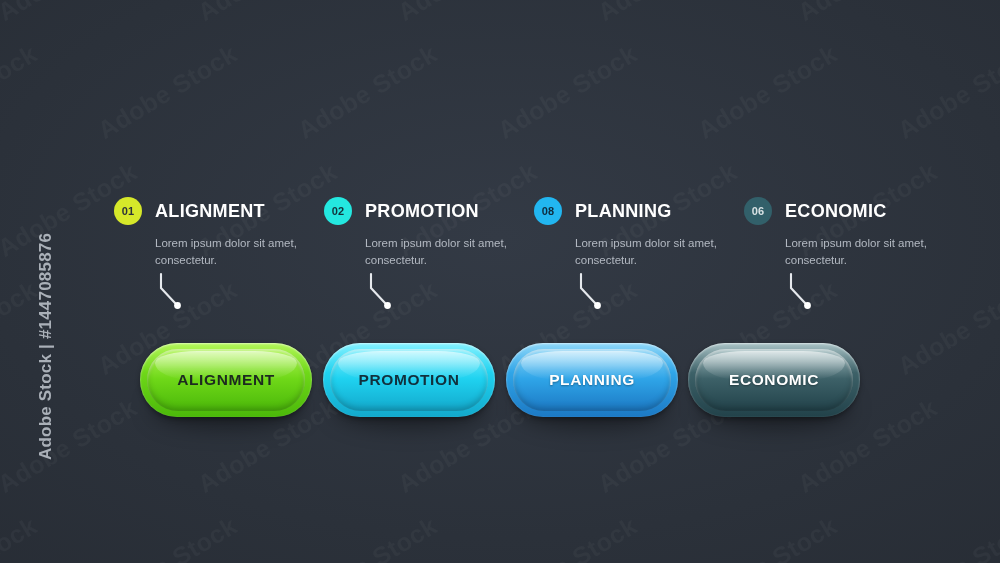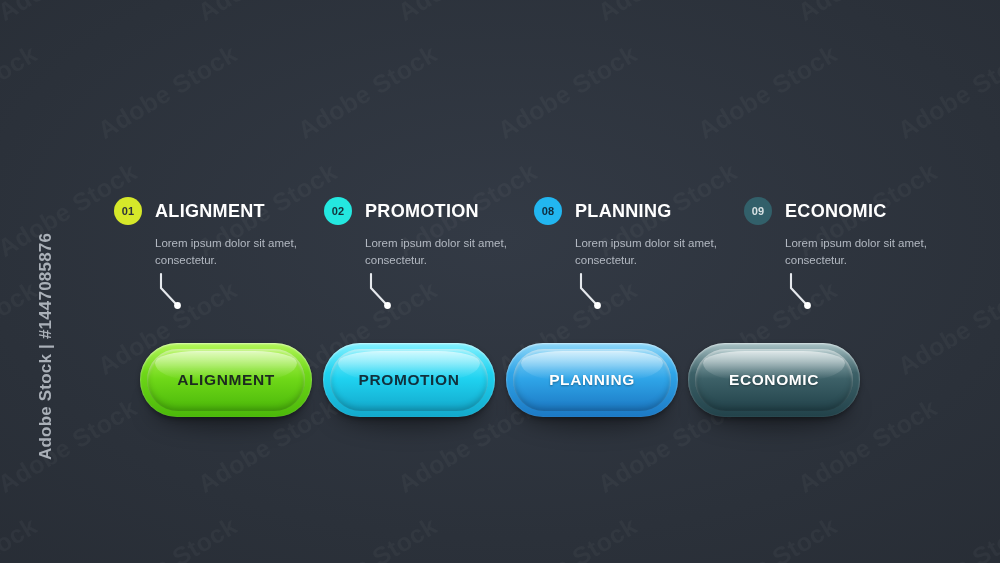--- a/index.html
+++ b/index.html
@@ -276,21 +276,21 @@
         <div class="item-desc">Lorem ipsum dolor sit amet, consectetur.</div>
         <div class="connector">
           <svg class="conn-svg" width="46" height="40" viewBox="0 0 46 40">
             <path d="M3 2 L3 16 L17 31" stroke="#e6e9ed" stroke-width="2.1" fill="none" stroke-linecap="round"></path>
             <circle cx="19.5" cy="33.5" r="3.4" fill="#ffffff"></circle>
           </svg>
         </div>
       </div>
       <div class="item" style="left: 728px;">
         <div class="item-head">
-          <div class="badge" style="background: rgb(50, 96, 106); color: rgb(216, 226, 228);">09</div>
+          <div class="badge" style="background: rgb(50, 96, 106); color: rgb(216, 226, 228);">06</div>
           <div class="item-title">ECONOMIC</div>
         </div>
         <div class="item-desc">Lorem ipsum dolor sit amet, consectetur.</div>
         <div class="connector">
           <svg class="conn-svg" width="46" height="40" viewBox="0 0 46 40">
             <path d="M3 2 L3 16 L17 31" stroke="#e6e9ed" stroke-width="2.1" fill="none" stroke-linecap="round"></path>
             <circle cx="19.5" cy="33.5" r="3.4" fill="#ffffff"></circle>
           </svg>
         </div>
       </div>

